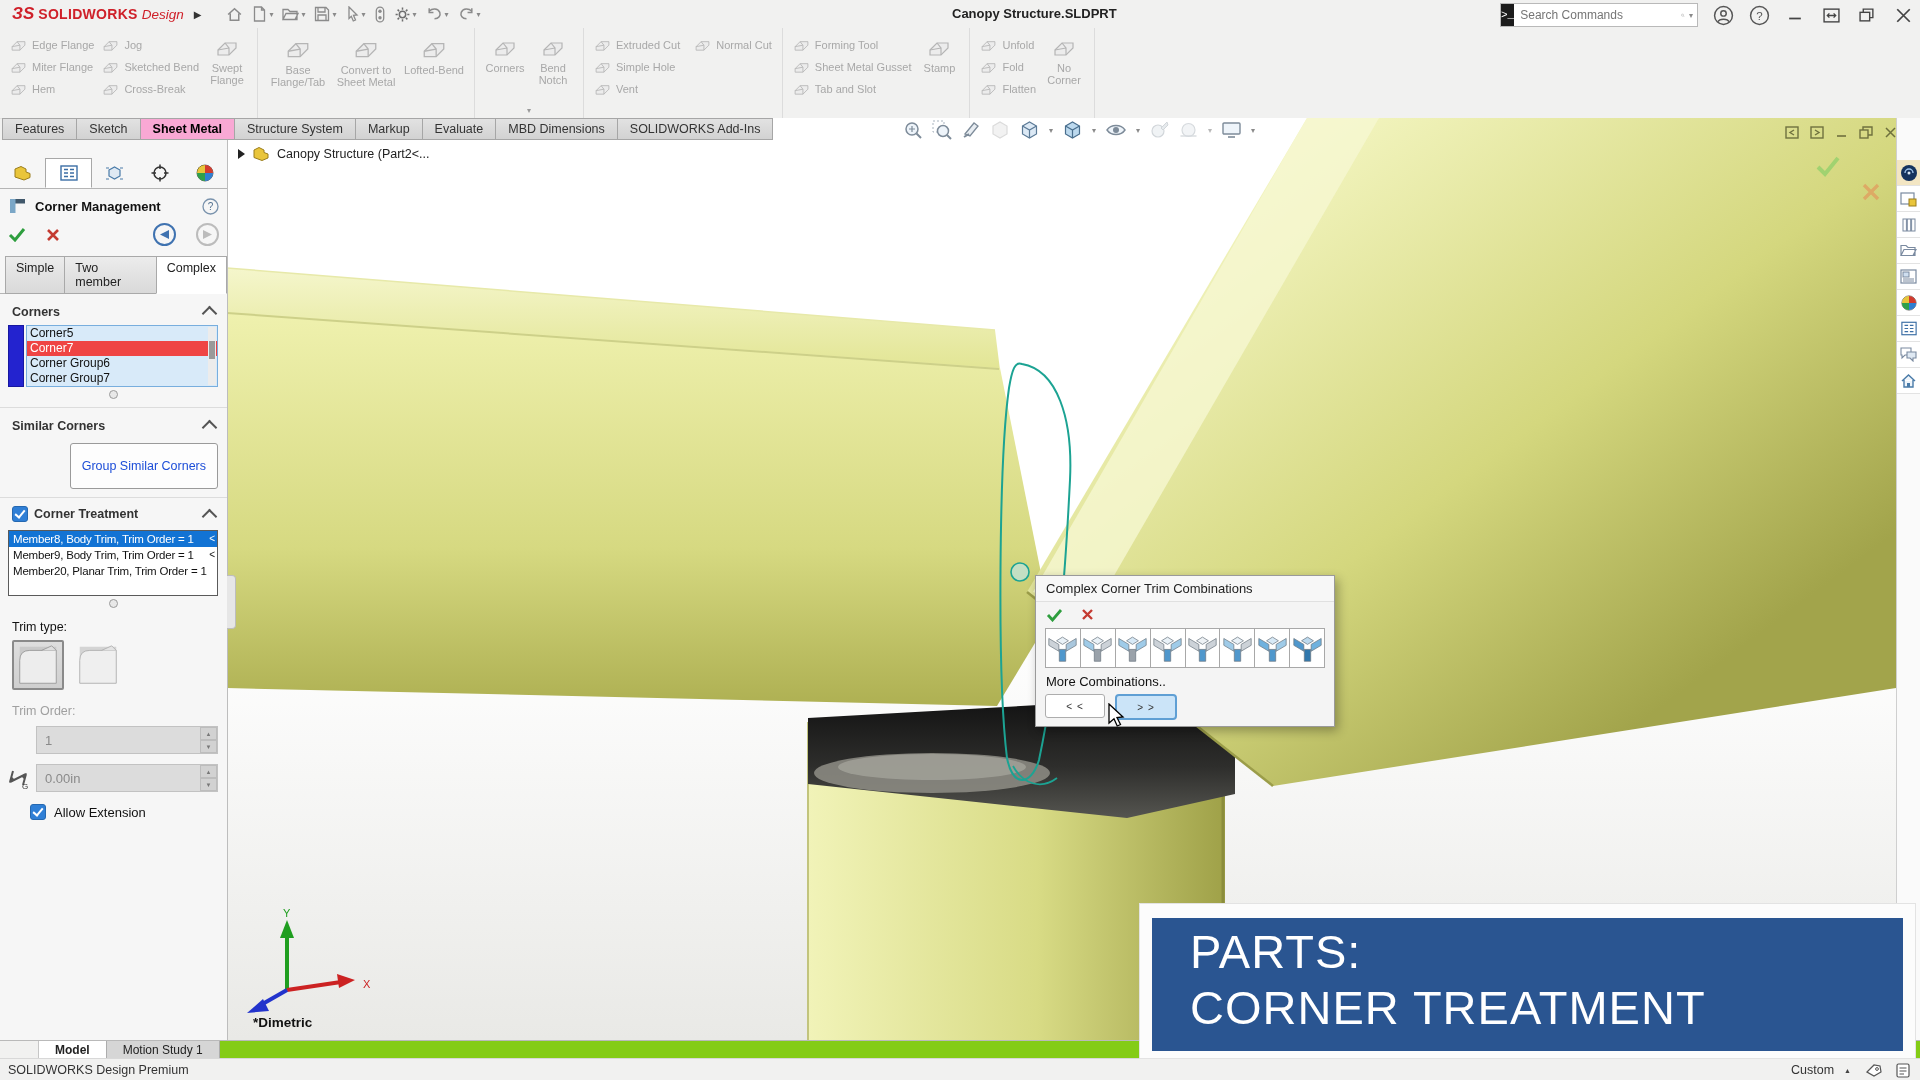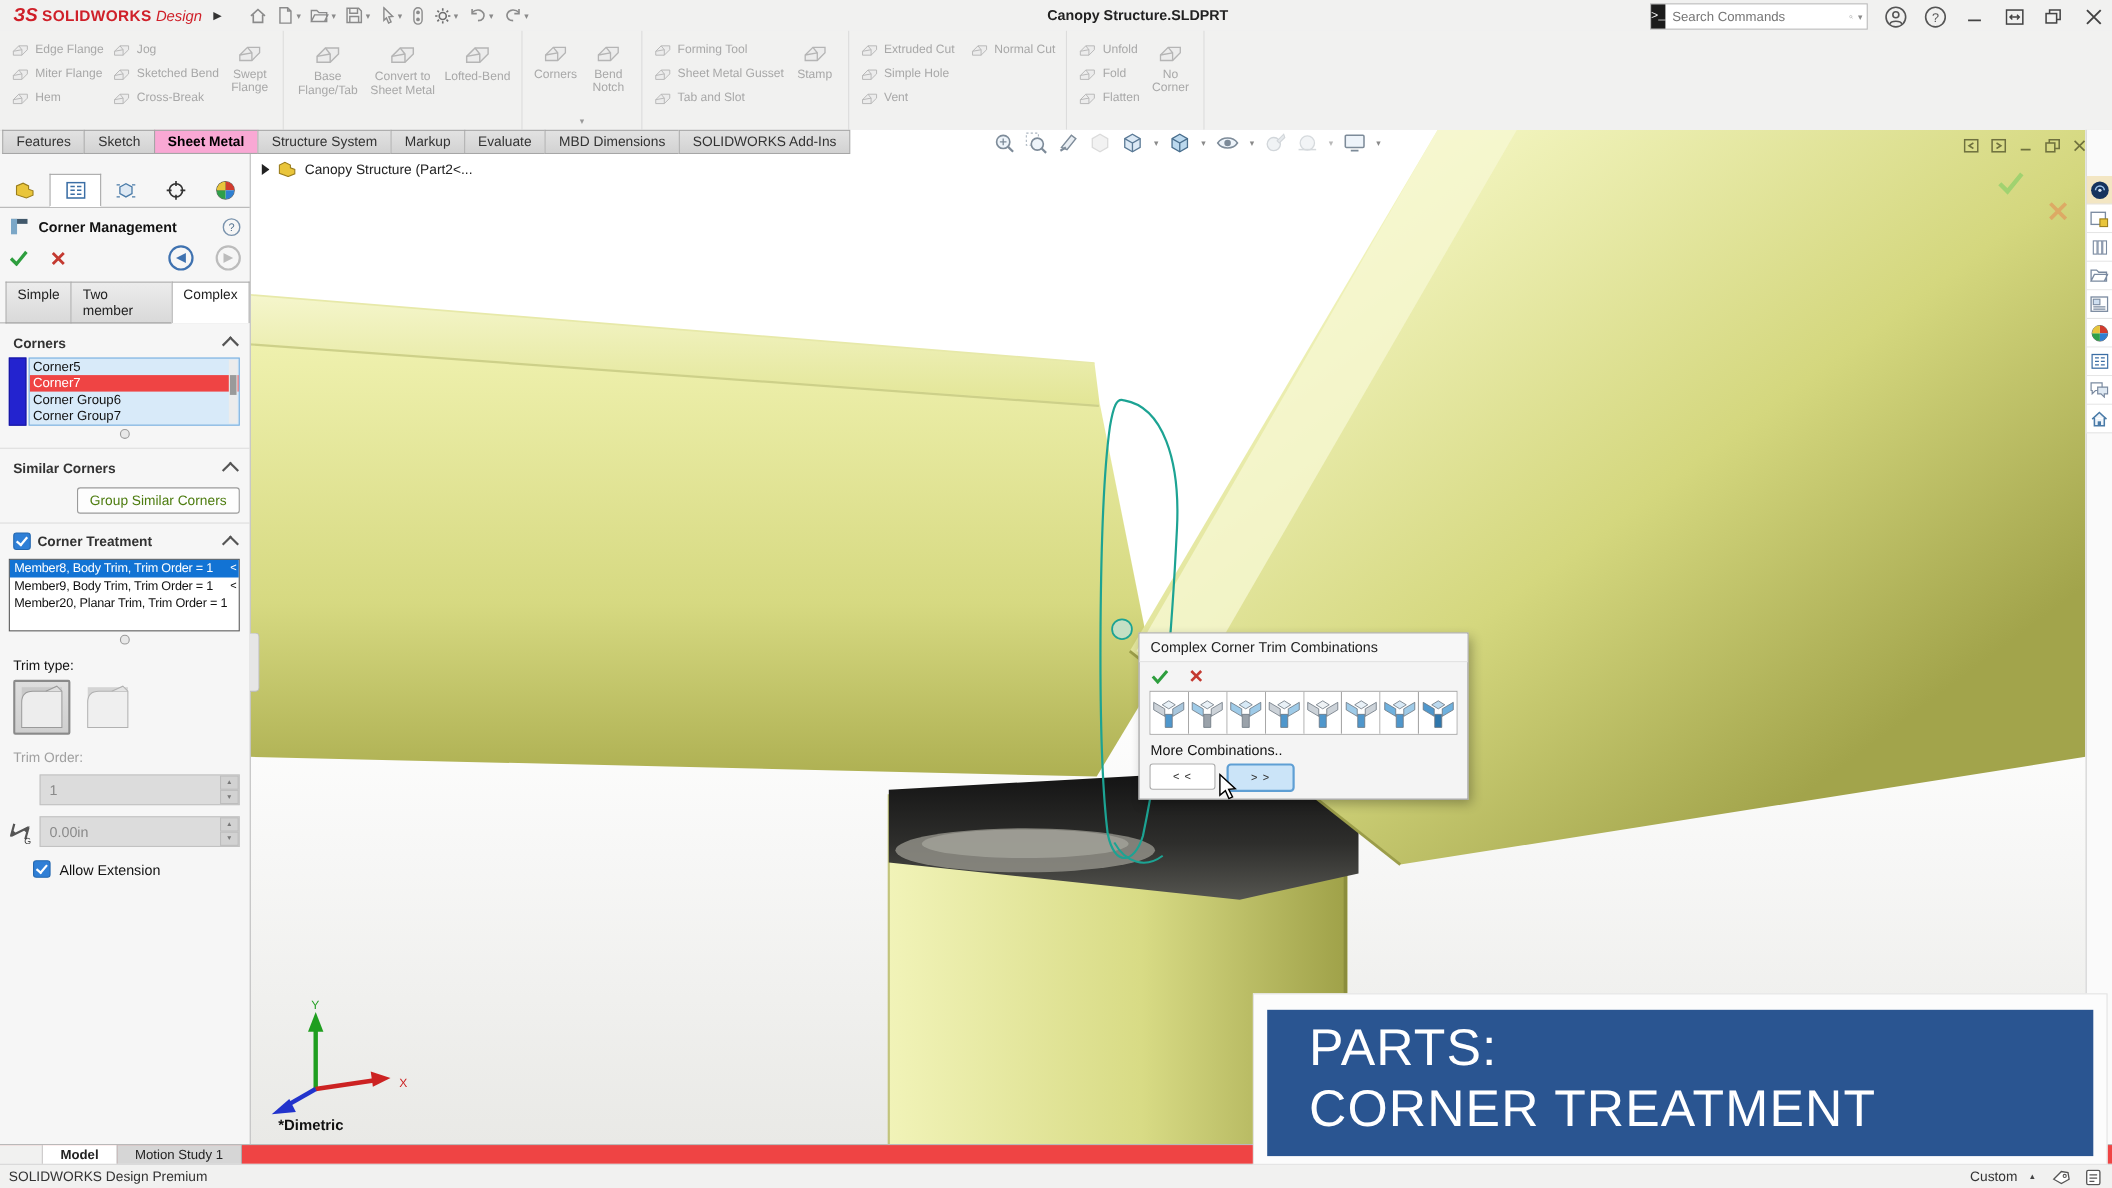--- a/index.html
+++ b/index.html
@@ -57,21 +57,21 @@
   .chev{width:9px;height:9px;border-right:2px solid #555;border-bottom:2px solid #555;transform:rotate(-135deg);margin-top:4px;}
   .sectdiv{border-top:1px solid #dcdcdc;margin:8px 0 0 0;}
   #corners-wrap{position:relative;height:62px;margin:0 9px 0 8px;}
   #corner-mark{position:absolute;left:0;top:0;width:14px;height:60px;background:#2323cf;border:1px solid #1717a0;}
   #corners-list{position:absolute;left:18px;right:0;top:0;height:60px;background:#d8eaf9;border:1px solid #78aede;overflow:hidden;}
   .crow{height:15px;line-height:15px;padding-left:3px;font-size:12px;color:#111;white-space:nowrap;}
   .crow.sel{background:#ef4444;color:#fff;}
   #corners-sb{position:absolute;right:1px;top:1px;width:8px;height:58px;background:#ececec;}
   #corners-sb .thumb{position:absolute;left:1px;top:14px;width:6px;height:18px;background:#9a9a9a;}
   .resizedot{width:7px;height:7px;border-radius:50%;background:#e8e8e8;border:1px solid #9a9a9a;margin:3px auto 0 auto;}
-  .gscbtn{display:block;margin:4px 9px 2px auto;padding:4px 11px;background:#fdfdfd;border:1px solid #9a9a9a;border-radius:3px;font-size:12.5px;color:#4d7c0f;}
+  .gscbtn{display:block;margin:4px 9px 2px auto;padding:15px 11px;background:#fdfdfd;border:1px solid #9a9a9a;border-radius:3px;font-size:12.5px;color:#1d4ed8;}
   .cbx{width:14px;height:14px;border-radius:3px;background:#2f7fd6;border:1px solid #2568b0;position:relative;display:inline-block;flex:none;}
   .cbx:after{content:"";position:absolute;left:4px;top:1px;width:4px;height:8px;border:solid #fff;border-width:0 2px 2px 0;transform:rotate(40deg);}
   #member-list{margin:2px 9px 0 8px;background:#fff;border:1px solid #5a5a5a;height:64px;}
   .mrow{height:16px;line-height:16px;display:flex;font-size:11.5px;letter-spacing:-.2px;color:#111;padding:0 2px 0 4px;white-space:nowrap;}
   .mrow.sel{background:#1273d4;color:#fff;}
   .mrow .mk{margin-left:auto;font-size:10px;}
   .flabel{padding:12px 12px 4px 12px;font-size:12.5px;color:#111;}
   .flabel.dis{color:#a0a0a0;}
   #trimtypes{display:flex;gap:8px;padding:2px 12px;}
   .ttbtn{width:48px;height:46px;display:flex;align-items:center;justify-content:center;border:2px solid transparent;border-radius:2px;}
@@ -111,21 +111,21 @@
   #taskpane{position:absolute;left:1896px;top:118px;width:24px;height:922px;background:#fafafa;border-left:1px solid #cfcfcf;}
   #taskpane .tpstack{margin-top:42px;display:flex;flex-direction:column;}
   .tpbtn{width:23px;height:25px;display:flex;align-items:center;justify-content:center;border-bottom:1px solid #e3e3e3;background:#fff;}
   .tpbtn.sel{background:#f3e6c3;}
   
   #banner-card{position:absolute;left:1139px;top:903px;width:775px;height:154px;background:#fcfcfc;border:1px solid #e3e3e3;z-index:70;}
   #banner{position:absolute;left:12px;top:14px;right:12px;bottom:7px;background:#2a5591;color:#fff;overflow:hidden;}
   #banner .l1,#banner .l2{padding-left:38px;font-size:47px;line-height:56px;font-weight:300;letter-spacing:1px;white-space:nowrap;}
   #banner .l1{margin-top:6px;}
   
-  #modeltabs{position:absolute;left:0;top:1040px;width:1920px;height:18px;background:#ef4444;border-top:1px solid #b9b9b9;display:flex;align-items:stretch;}
+  #modeltabs{position:absolute;left:0;top:1040px;width:1920px;height:18px;background:#84cc16;border-top:1px solid #b9b9b9;display:flex;align-items:stretch;}
   #modeltabs .spacer{width:38px;border-right:1px solid #c6c6c6;background:#f1f1f0;}
   .mtab{padding:1px 16px;font-size:12px;display:flex;align-items:center;background:#d6d6d6;border-right:1px solid #adadad;color:#222;}
   .mtab.active{background:#fff;font-weight:bold;}
   #statusbar{position:absolute;left:0;top:1058px;width:1920px;height:22px;background:#f1f1f0;border-top:1px solid #d8d8d8;
              display:flex;align-items:center;font-size:12.5px;color:#333;}
   #statusbar .left{padding-left:8px;}
   #statusbar .right{margin-left:auto;display:flex;align-items:center;gap:14px;padding-right:10px;}
   #statusbar .custom{display:flex;align-items:center;gap:10px;}
 </style>
 </head>
@@ -349,48 +349,20 @@
       <div class="rlarge nar">
           <svg width="24" height="24">
             <use href="#i-sheet"></use>
           </svg>
           <span>Bend Notch</span>
         </div>
       <span class="gcar">▾</span>
     </div>
     <div class="rgroup">
       <div class="rcol">
-        <div class="ritem">
-            <svg width="17" height="17">
-              <use href="#i-sheet"></use>
-            </svg>
-            <span>Forming Tool</span>
-          </div>
-        <div class="ritem">
-            <svg width="17" height="17">
-              <use href="#i-sheet"></use>
-            </svg>
-            <span>Sheet Metal Gusset</span>
-          </div>
-        <div class="ritem">
-            <svg width="17" height="17">
-              <use href="#i-sheet"></use>
-            </svg>
-            <span>Tab and Slot</span>
-          </div>
-      </div>
-      <div class="rlarge nar">
-          <svg width="24" height="24">
-            <use href="#i-sheet"></use>
-          </svg>
-          <span>Stamp</span>
-        </div>
-    </div>
-    <div class="rgroup">
-      <div class="rcol">
         <div style="display:flex;gap:8px;">
           <div class="ritem">
               <svg width="17" height="17">
                 <use href="#i-sheet"></use>
               </svg>
               <span>Extruded Cut</span>
             </div>
           <div class="ritem">
               <svg width="17" height="17">
                 <use href="#i-sheet"></use>
@@ -404,20 +376,48 @@
             </svg>
             <span>Simple Hole</span>
           </div>
         <div class="ritem">
             <svg width="17" height="17">
               <use href="#i-sheet"></use>
             </svg>
             <span>Vent</span>
           </div>
       </div>
+    </div>
+    <div class="rgroup">
+      <div class="rcol">
+        <div class="ritem">
+            <svg width="17" height="17">
+              <use href="#i-sheet"></use>
+            </svg>
+            <span>Forming Tool</span>
+          </div>
+        <div class="ritem">
+            <svg width="17" height="17">
+              <use href="#i-sheet"></use>
+            </svg>
+            <span>Sheet Metal Gusset</span>
+          </div>
+        <div class="ritem">
+            <svg width="17" height="17">
+              <use href="#i-sheet"></use>
+            </svg>
+            <span>Tab and Slot</span>
+          </div>
+      </div>
+      <div class="rlarge nar">
+          <svg width="24" height="24">
+            <use href="#i-sheet"></use>
+          </svg>
+          <span>Stamp</span>
+        </div>
     </div>
     <div class="rgroup">
       <div class="rcol">
         <div class="ritem">
             <svg width="17" height="17">
               <use href="#i-sheet"></use>
             </svg>
             <span>Unfold</span>
           </div>
         <div class="ritem">

